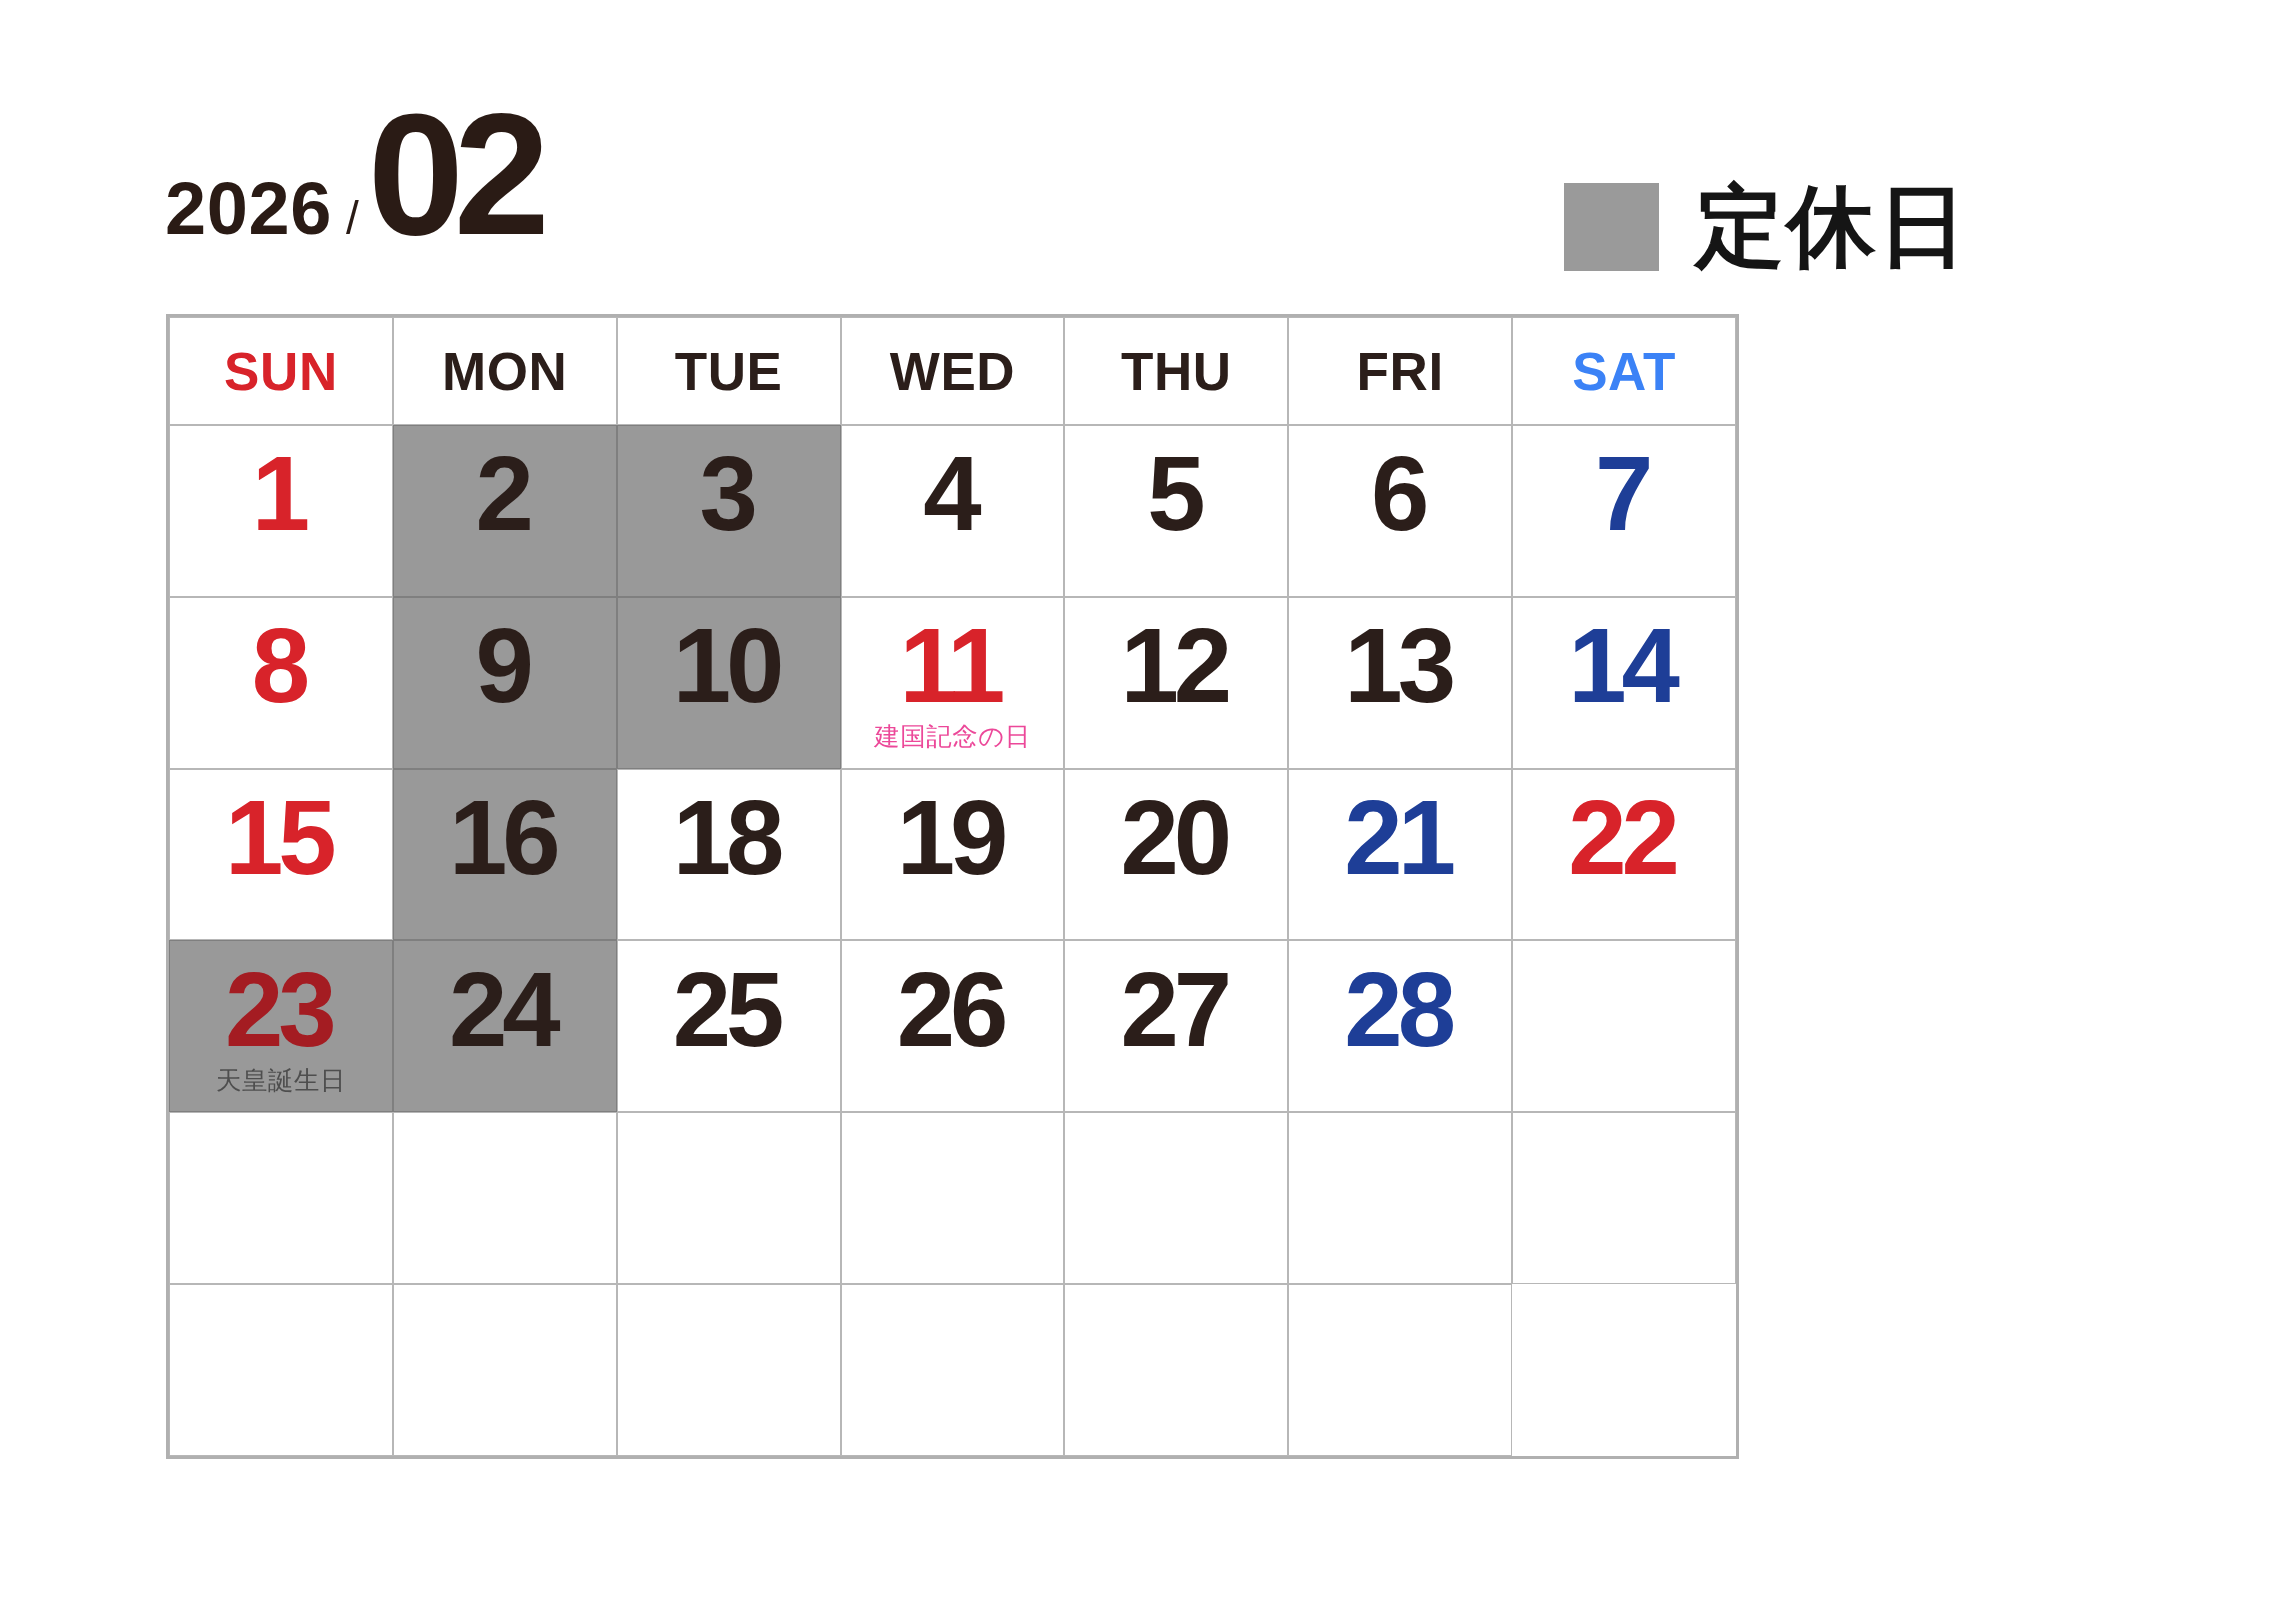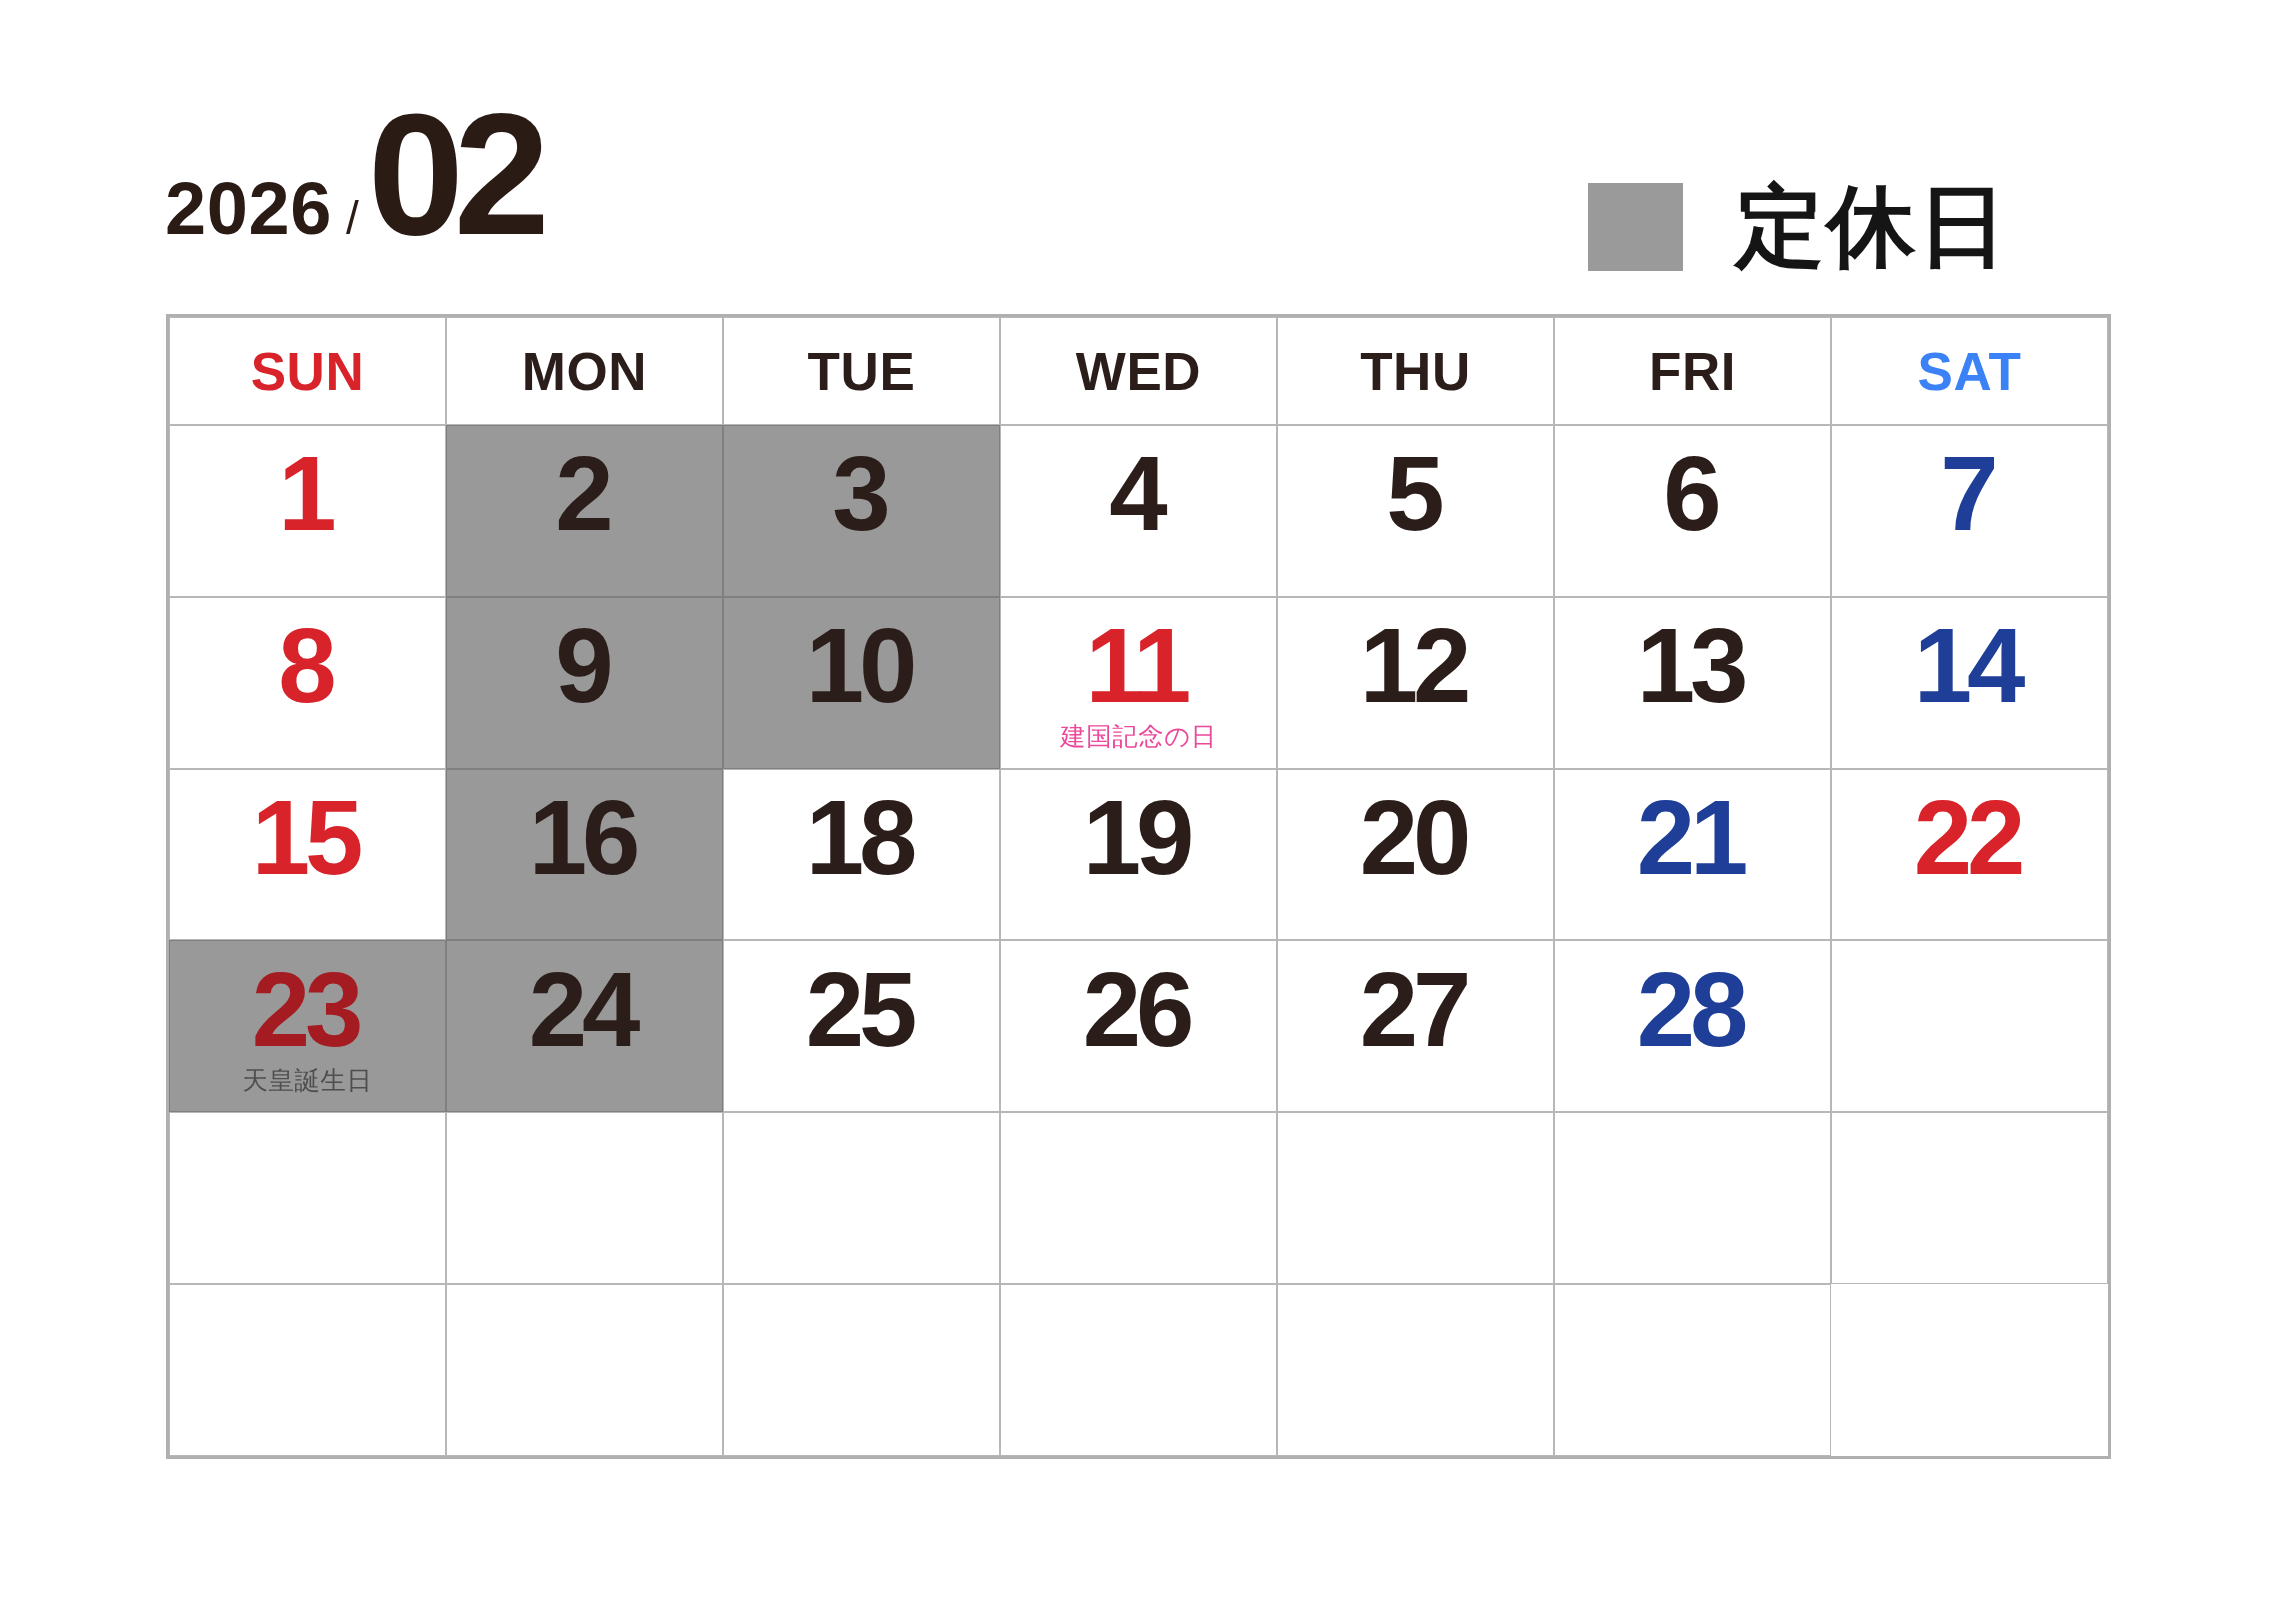--- a/index.html
+++ b/index.html
@@ -24,34 +24,34 @@
     font-size:46px;font-weight:400;line-height:1;
     margin:0 9px 0 14px;color:#2a1b15;
   }
   .title .month{
     font-size:173px;font-weight:700;letter-spacing:-10.2px;line-height:1;
   }
 
   
   .legend{
     position:absolute;left:1564px;top:182px;
-    display:flex;align-items:center;gap:52px;margin-left:24px;
+    display:flex;align-items:center;gap:36px;
   }
   .legend .swatch{
     width:95px;height:88px;background:#9a9a9a;
   }
   .legend .label{
     font-size:89px;font-weight:700;color:#151515;
     letter-spacing:2.5px;line-height:1;white-space:nowrap;
   }
 
   
   .calendar{
     position:absolute;left:166px;top:314px;
-    width:1945px;height:1145px;
+    width:1573px;height:1145px;
     box-sizing:border-box;
     border:3.8px solid #b0b0b0;
     background:#ffffff;
     display:grid;
     grid-template-columns:repeat(7,1fr);
     grid-template-rows:108px repeat(6,1fr);
   }
   .cell{
     box-sizing:border-box;
     border:1.3px solid #b7b7b7;

